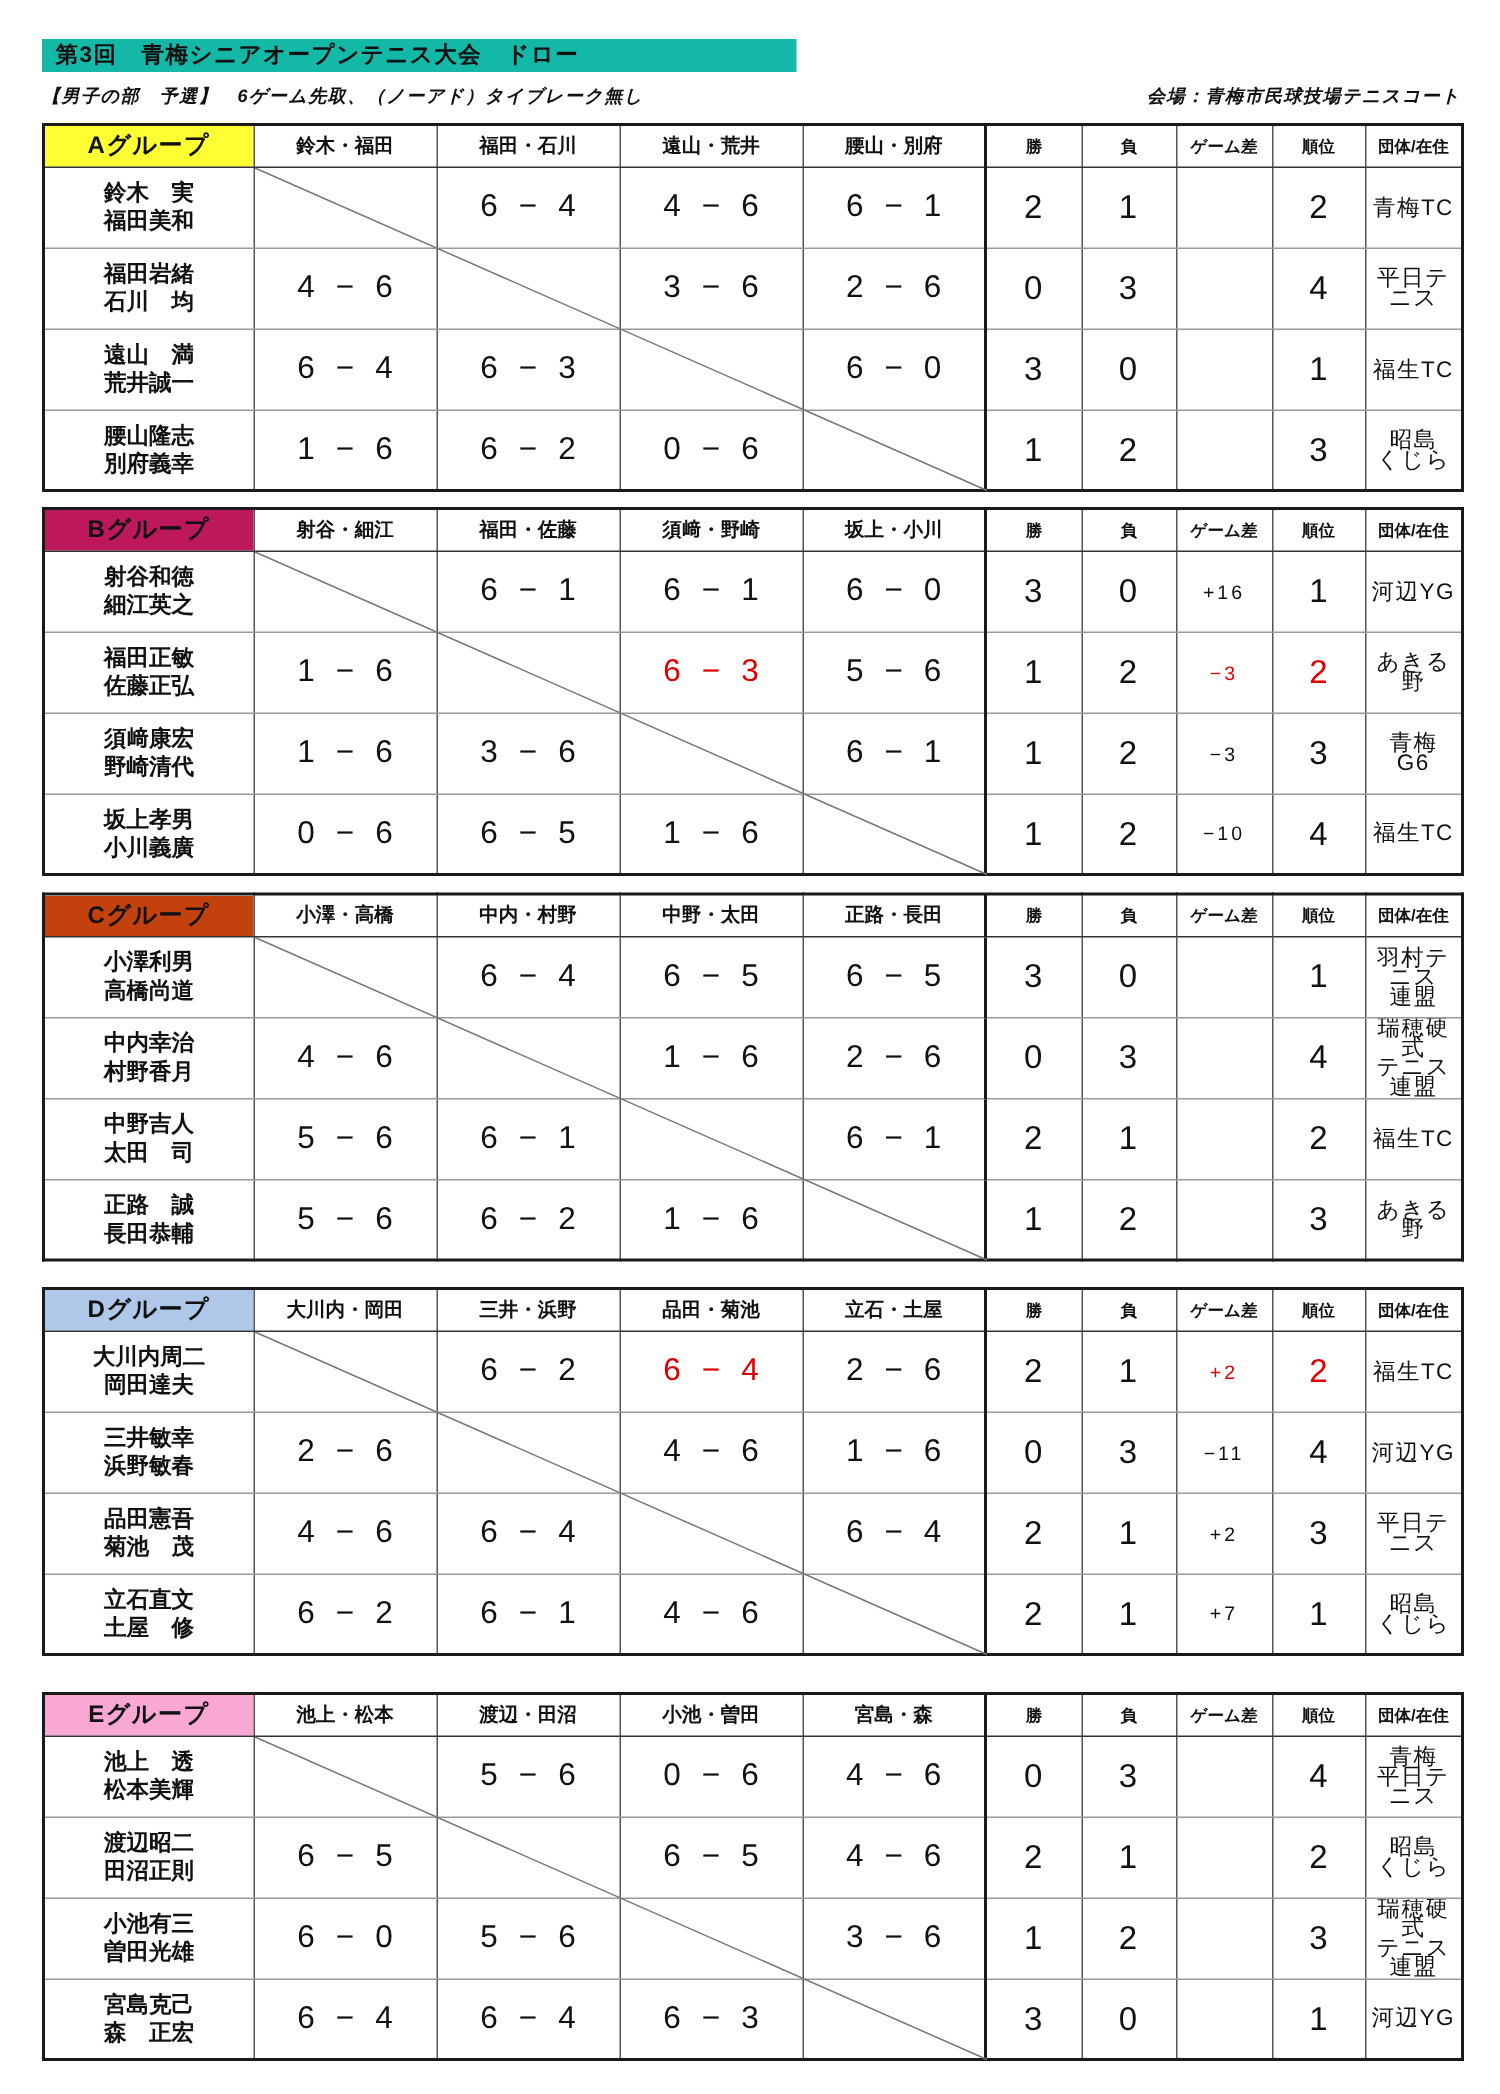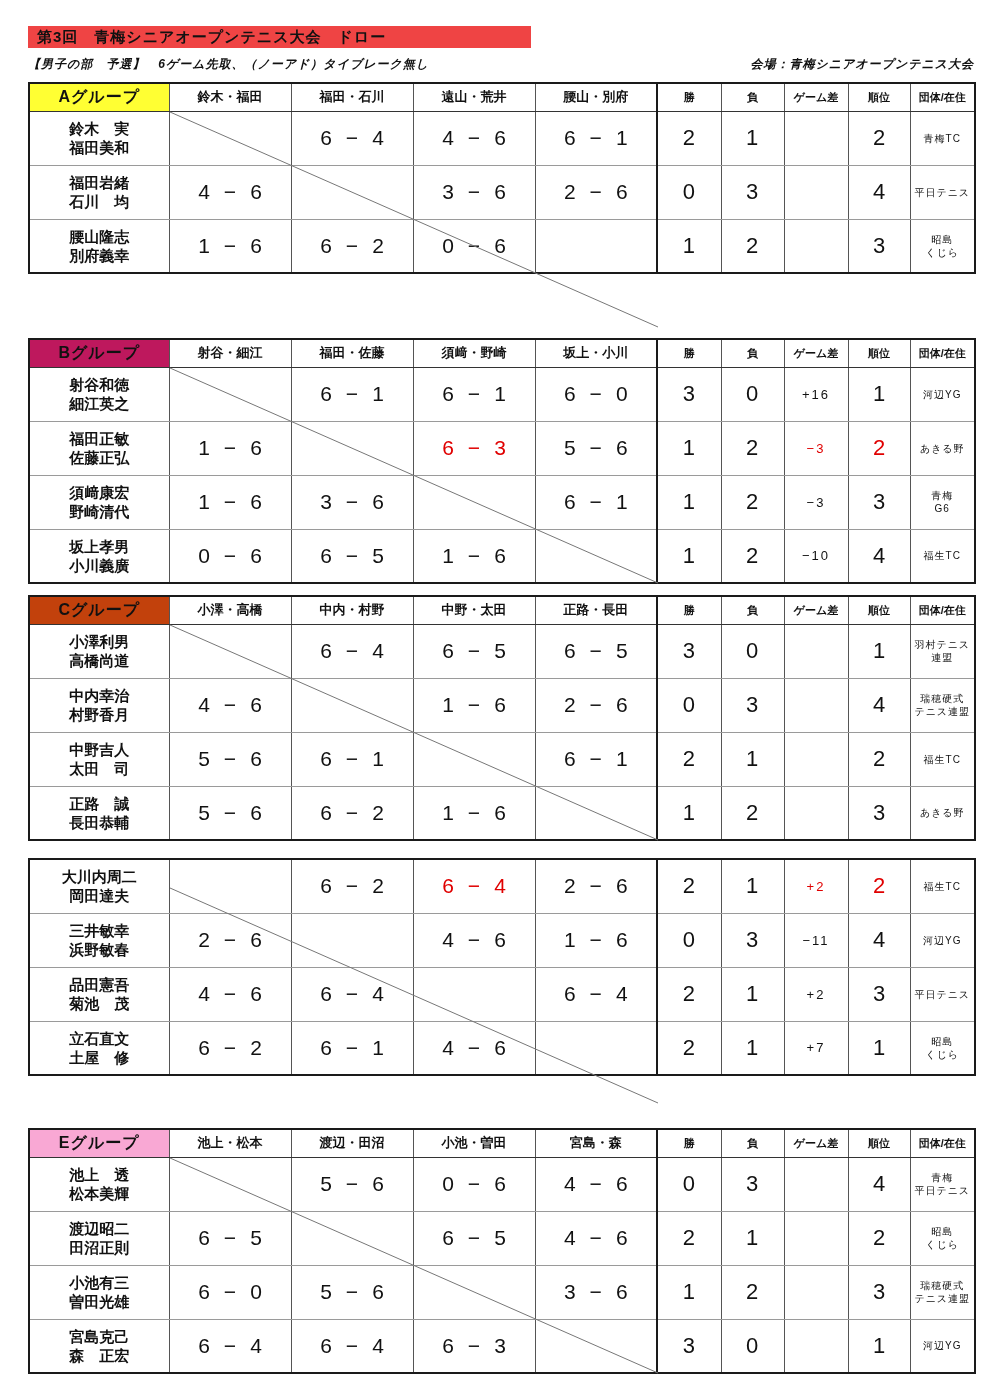--- a/index.html
+++ b/index.html
@@ -33,32 +33,32 @@
   tr.hrow th { border-bottom:1px solid #333; }
   .sep { border-left:2px solid #1a1a1a !important; }
   .ghead { font-size:16px; font-weight:bold; letter-spacing:1px; }
   .thead-team { font-size:13px; font-weight:bold; }
   .thead-stat { font-size:11px; font-weight:bold; }
   .names { font-size:15px; font-weight:bold; line-height:19px; }
   .score { font-size:21px; letter-spacing:14px; text-indent:14px; font-weight:400; }
   .wl   { font-size:22px; letter-spacing:1px; }
   .gd   { font-size:13px; letter-spacing:2px;margin-top:22px; }
   .rank { font-size:22px; }
-  .org  { font-size:10px; line-height:13px; letter-spacing:1px;text-align:center; }
+  .org  { font-size:15px; line-height:13px; letter-spacing:1px;text-align:center; }
   .red  { color:var(--red,#e00000); }
   svg.diag { position:absolute; left:0; top:0; pointer-events:none; }
 </style>
 </head>
 <body>
 
-<div class="title-bar" style="background: #ef4444;">第3回　青梅シニアオープンテニス大会　ドロー</div>
+<div class="title-bar" style="background: #14b8a6;">第3回　青梅シニアオープンテニス大会　ドロー</div>
 
 <div class="info-row">
   <span>【男子の部　予選】　6ゲーム先取、（ノーアド）タイブレーク無し</span>
-  <span>会場：青梅シニアオープンテニス大会</span>
+  <span>会場：青梅市民球技場テニスコート</span>
 </div>
 
 <div id="groups">
     <div class="tblwrap" style="top: 82px;">
       <table>
         <colgroup>
           <col style="width:140px">
           <col style="width:122px">
           <col style="width:122px">
           <col style="width:122px">
@@ -100,20 +100,32 @@
             <td class="score"></td>
             <td class="score">3−6</td>
             <td class="score">2−6</td>
             <td class="wl sep">0</td>
             <td class="wl">3</td>
             <td class="gd"></td>
             <td class="rank">4</td>
             <td class="org">平日テニス</td>
           </tr>
           <tr class="drow">
+            <td class="names">遠山　満<br>荒井誠一</td>
+            <td class="score">6−4</td>
+            <td class="score">6−3</td>
+            <td class="score"></td>
+            <td class="score">6−0</td>
+            <td class="wl sep">3</td>
+            <td class="wl">0</td>
+            <td class="gd"></td>
+            <td class="rank">1</td>
+            <td class="org">福生TC</td>
+          </tr>
+          <tr class="drow">
             <td class="names">腰山隆志<br>別府義幸</td>
             <td class="score">1−6</td>
             <td class="score">6−2</td>
             <td class="score">0−6</td>
             <td class="score"></td>
             <td class="wl sep">1</td>
             <td class="wl">2</td>
             <td class="gd"></td>
             <td class="rank">3</td>
             <td class="org">昭島<br>くじら</td>
@@ -294,20 +306,32 @@
           <col style="width:122px">
           <col style="width:122px">
           <col style="width:122px">
           <col style="width:64px">
           <col style="width:63px">
           <col style="width:64px">
           <col style="width:62px">
           <col style="width:65px">
         </colgroup>
         <tbody>
+          <tr class="hrow">
+            <th class="ghead" style="background:#afc7e8">Dグループ</th>
+            <th class="thead-team">大川内・岡田</th>
+            <th class="thead-team">三井・浜野</th>
+            <th class="thead-team">品田・菊池</th>
+            <th class="thead-team">立石・土屋</th>
+            <th class="thead-stat sep">勝</th>
+            <th class="thead-stat">負</th>
+            <th class="thead-stat">ゲーム差</th>
+            <th class="thead-stat">順位</th>
+            <th class="thead-stat">団体/在住</th>
+          </tr>
           <tr class="drow">
             <td class="names">大川内周二<br>岡田達夫</td>
             <td class="score"></td>
             <td class="score">6−2</td>
             <td class="score red">6−4</td>
             <td class="score">2−6</td>
             <td class="wl sep">2</td>
             <td class="wl">1</td>
             <td class="gd red">+2</td>
             <td class="rank red">2</td>

